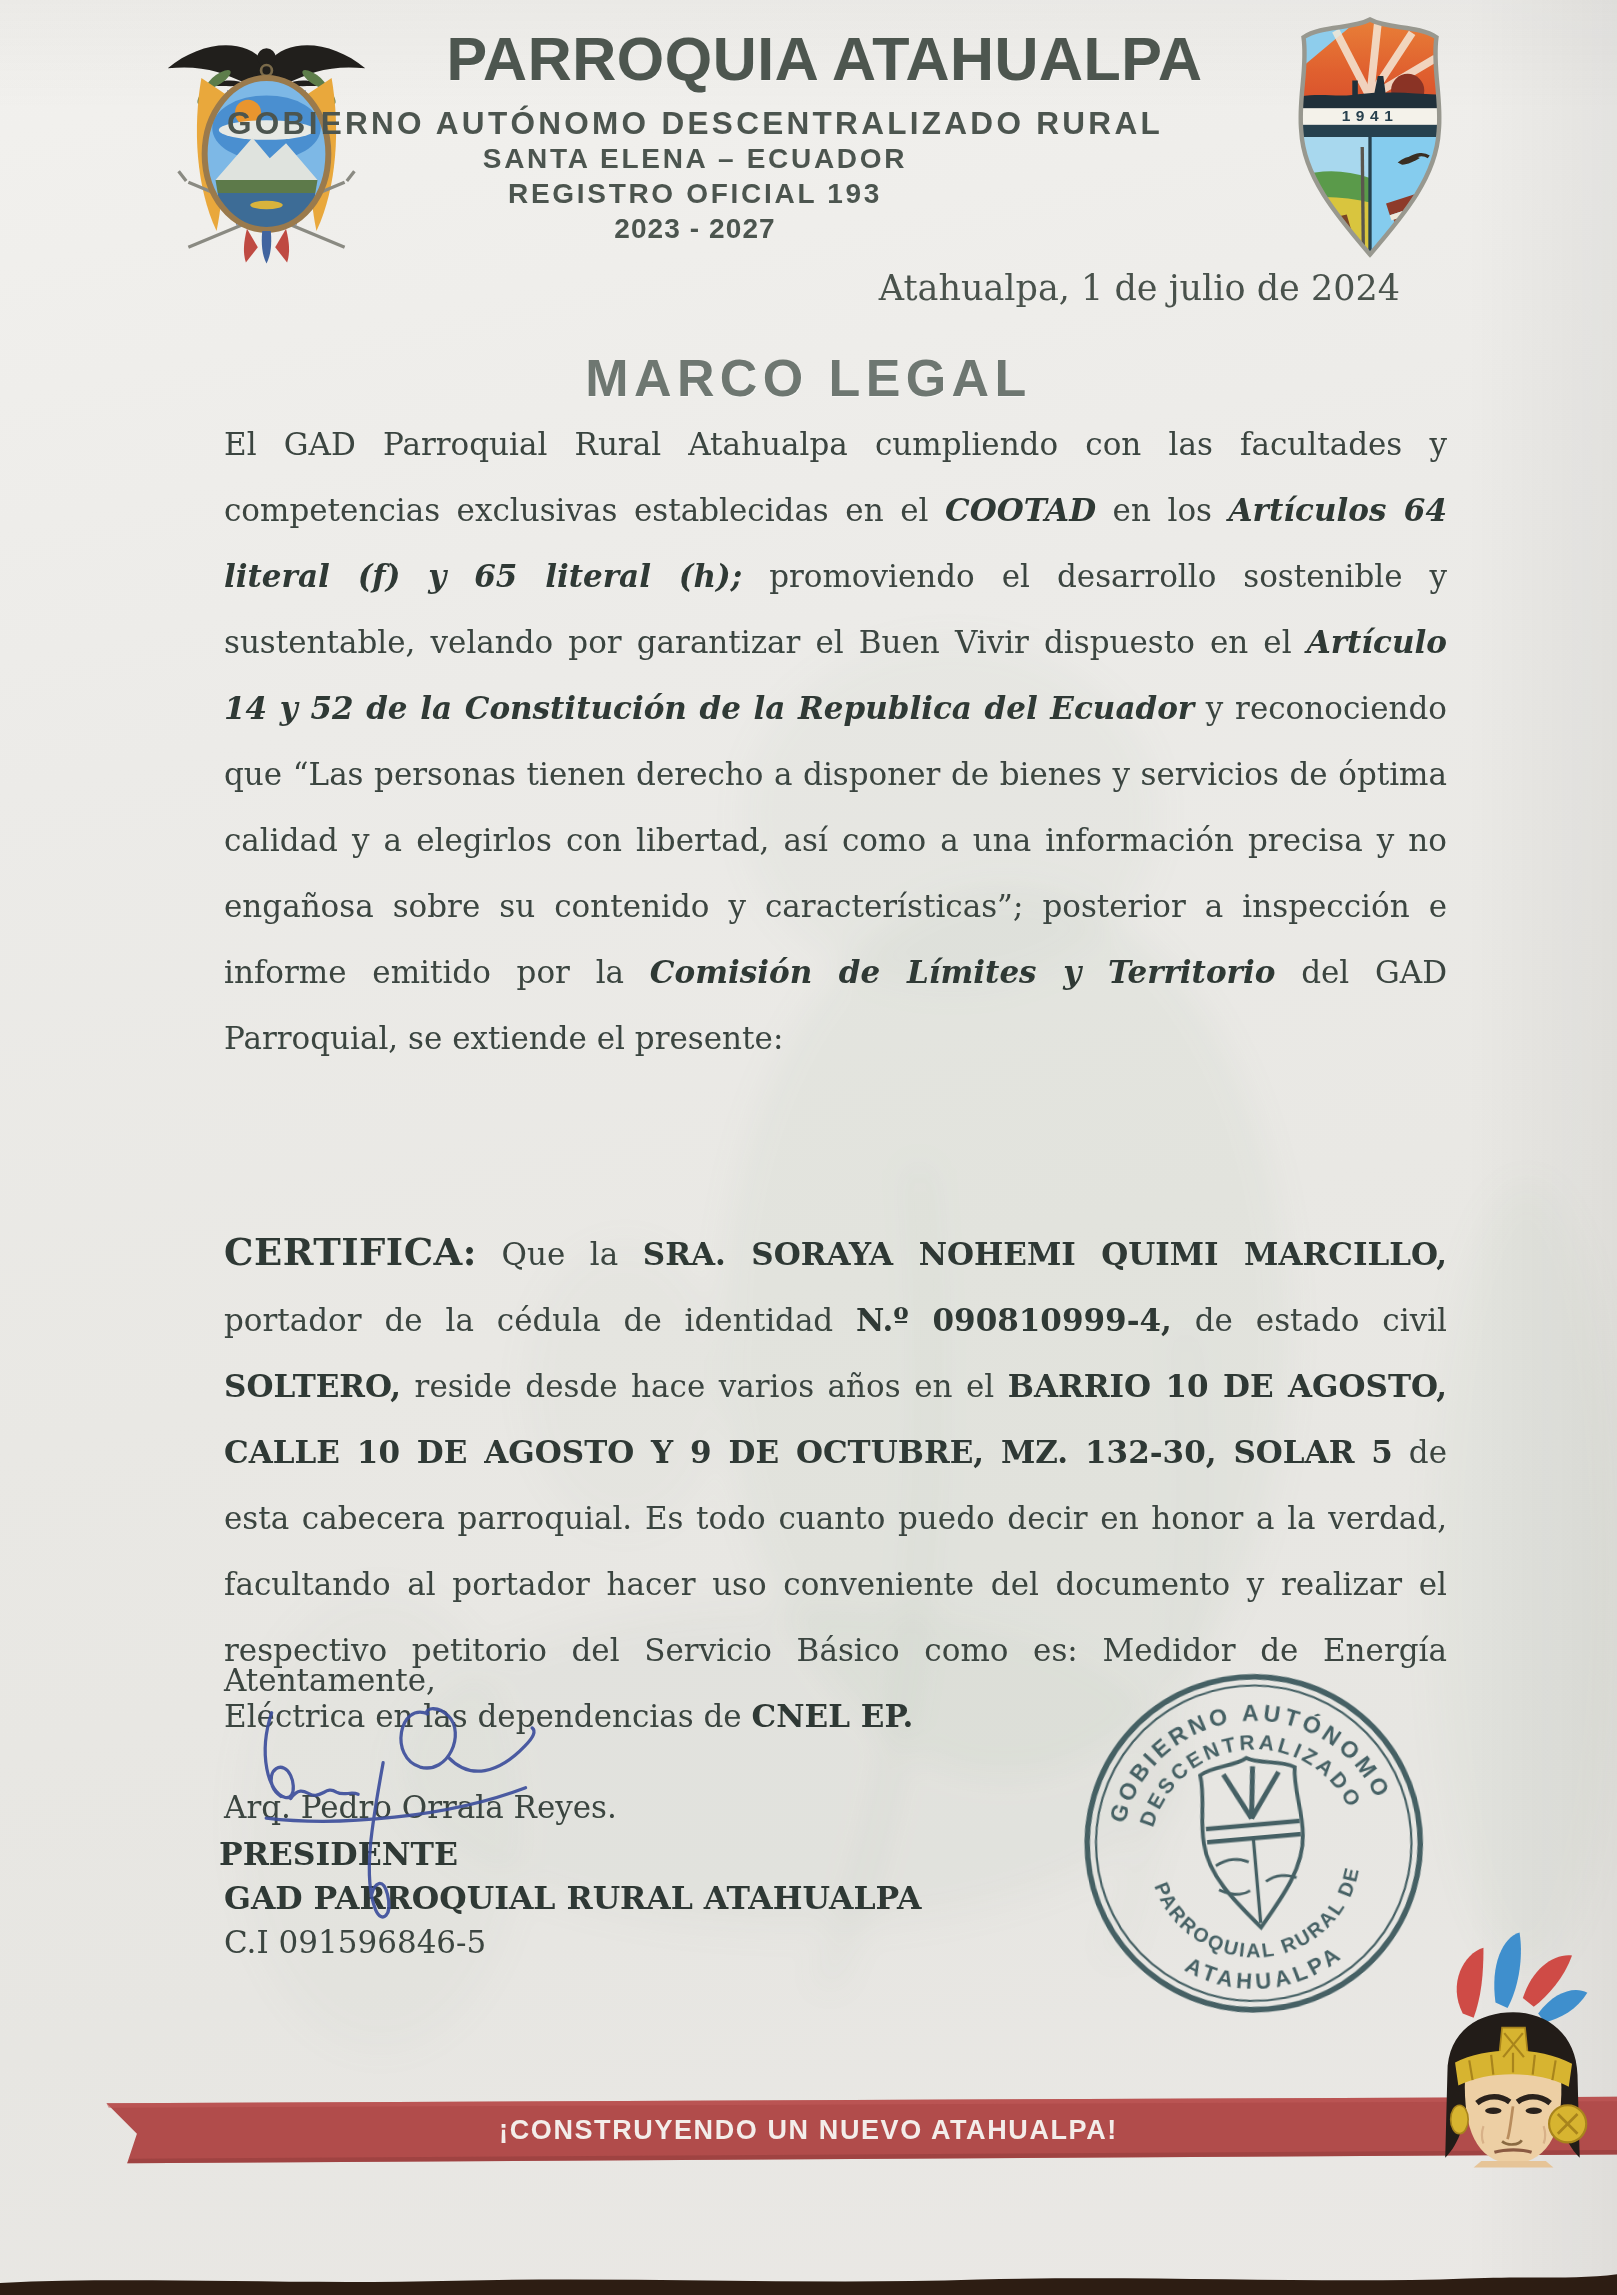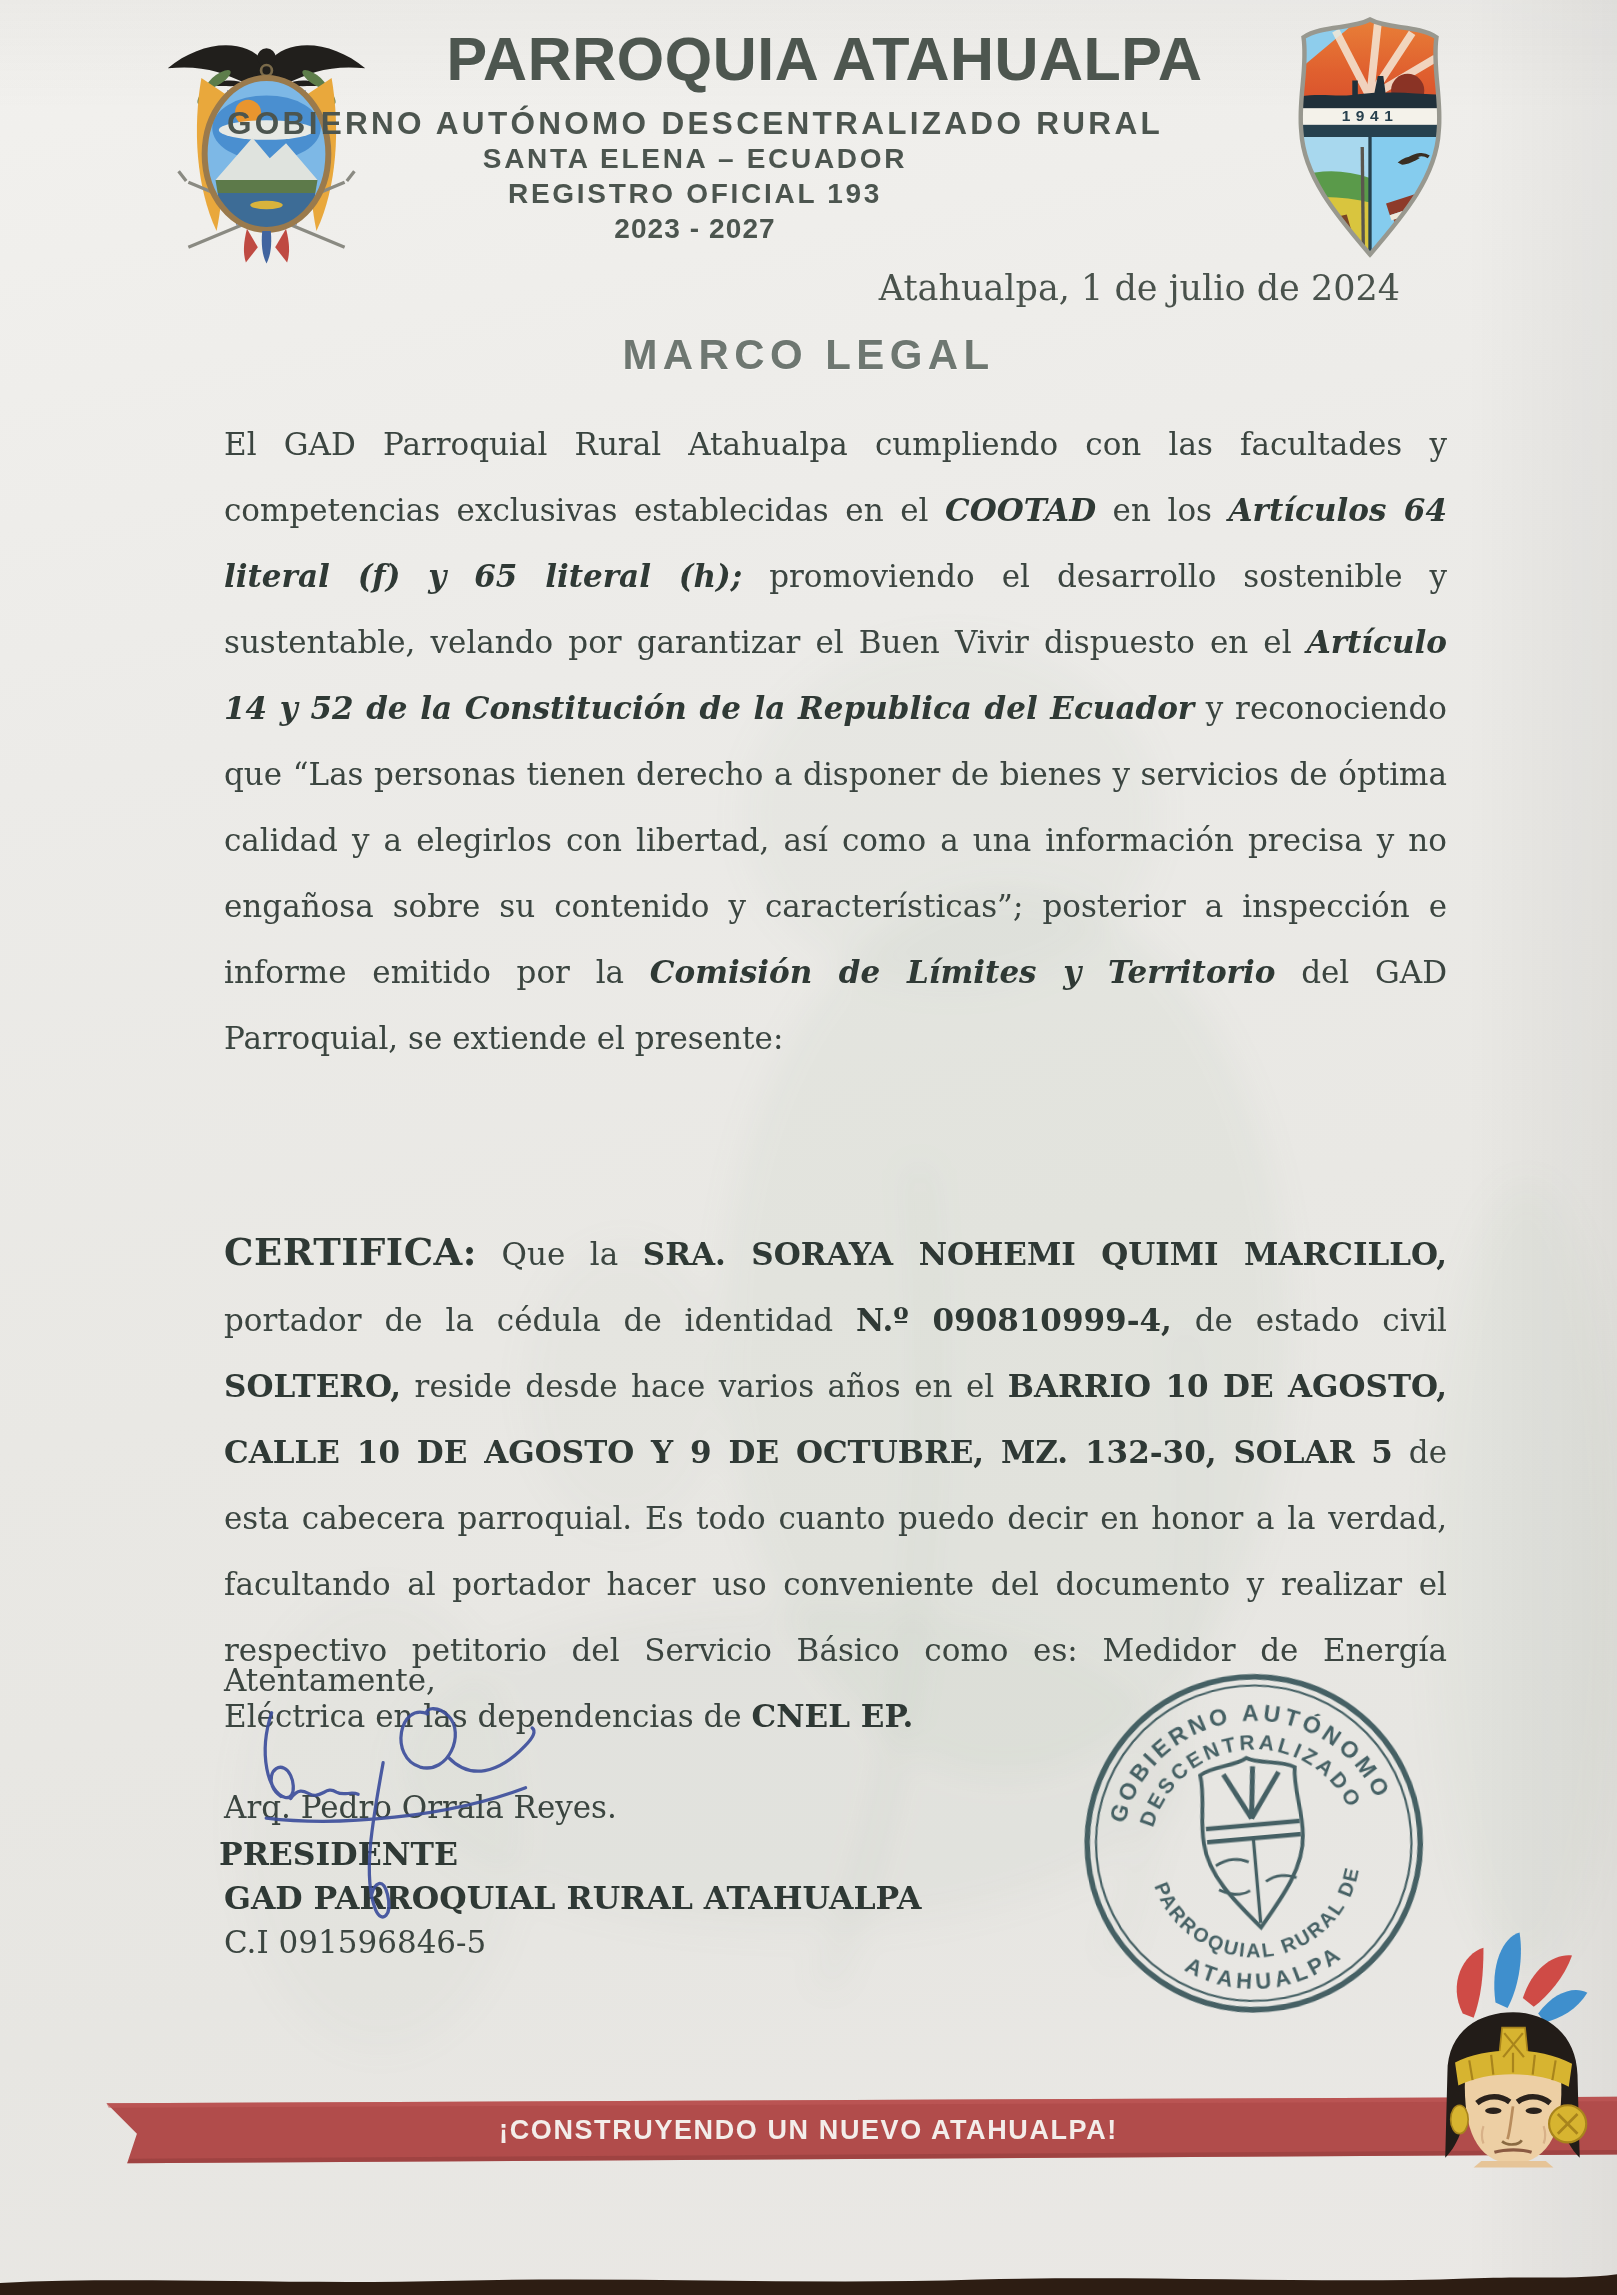--- a/index.html
+++ b/index.html
@@ -16,22 +16,22 @@
              text-shadow:0.5px 0.5px 0 rgba(255,255,255,.35), -0.5px -0.5px 0 rgba(70,80,74,.15);}
   .hdr-sub{left:0;width:1390px;text-align:center;font-family:"Liberation Sans",sans-serif;font-weight:700;color:#4c554f;z-index:2;}
   .s1{top:105px;font-size:31.5px;letter-spacing:3.3px;}
   .s2{top:143px;font-size:28px;letter-spacing:2.7px;}
   .s3{top:178px;font-size:28px;letter-spacing:2.7px;}
   .s4{top:213px;font-size:28px;letter-spacing:1.1px;}
   .emblem-left{left:136px;top:13.6px;width:261px;height:255px;z-index:2;}
   .emblem-right{left:1269px;top:14px;width:202px;height:246px;z-index:2;}
 
   .date-line{top:268px;right:217px;font-size:35px;color:#49524c;z-index:2;}
-  .marco{left:0;top:331px;width:1617px;text-align:center;font-family:"Liberation Sans",sans-serif;
-         font-weight:700;font-size:42px;letter-spacing:5.4px;color:#6e7771;z-index:2;
+  .marco{left:0;top:348px;width:1617px;text-align:center;font-family:"Liberation Sans",sans-serif;
+         font-weight:700;font-size:52px;letter-spacing:5.4px;color:#6e7771;z-index:2;
          text-shadow:0.5px 0.5px 0.5px rgba(255,255,255,.5);}
 
   .para{left:224px;width:1223px;margin:0;font-size:31px;line-height:66px;text-align:justify;z-index:2;position:absolute;}
   .p1{top:411px;}
   .p2{top:1024px;}
   .p3{top:1219px;}
   .seg-b{font-weight:700;color:#2f3935;}
   .seg-i{font-style:italic;}
   .seg-lg{font-size:37px;letter-spacing:0.5px;}
   .cert-title{left:0;top:939px;width:1617px;text-align:center;font-weight:700;font-size:36px;

